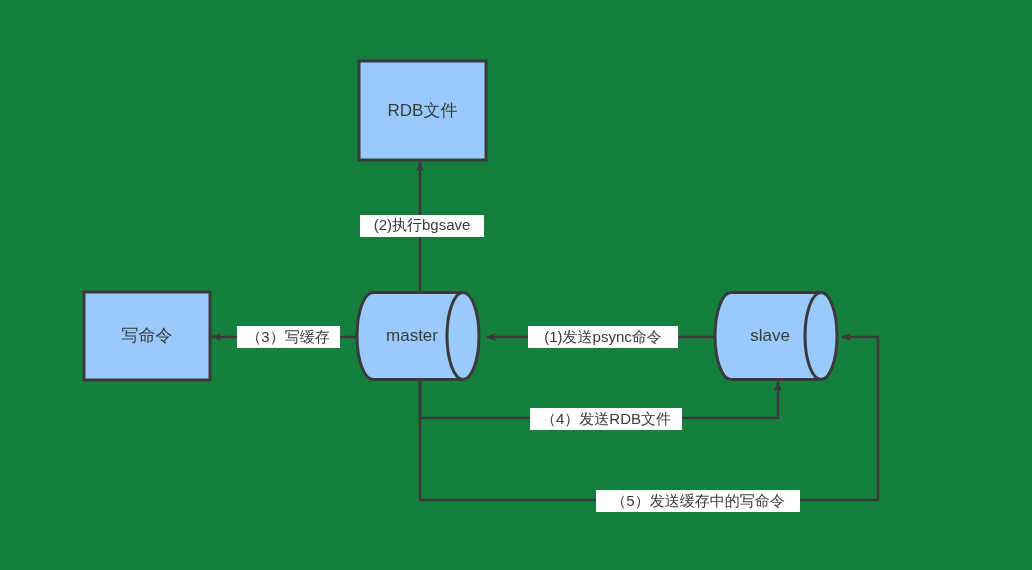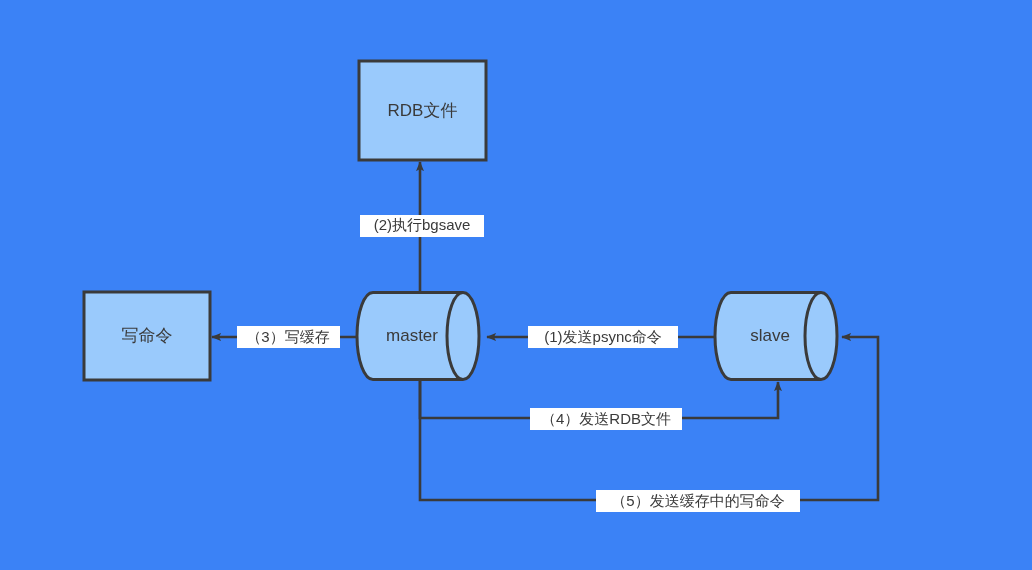--- a/index.html
+++ b/index.html
@@ -7,21 +7,21 @@
     padding: 0;
     background: #ffffff;
   }
   body {
     font-family: "Liberation Sans", "DejaVu Sans", sans-serif;
   }
   #canvas {
     position: relative;
     width: 1032px;
     height: 570px;
-    background: #3b82f6;
+    background: #15803d;
     overflow: hidden;
   }
   svg#diagram {
     position: absolute;
     left: 0;
     top: 0;
     width: 1032px;
     height: 570px;
   }
   .shape-fill {

